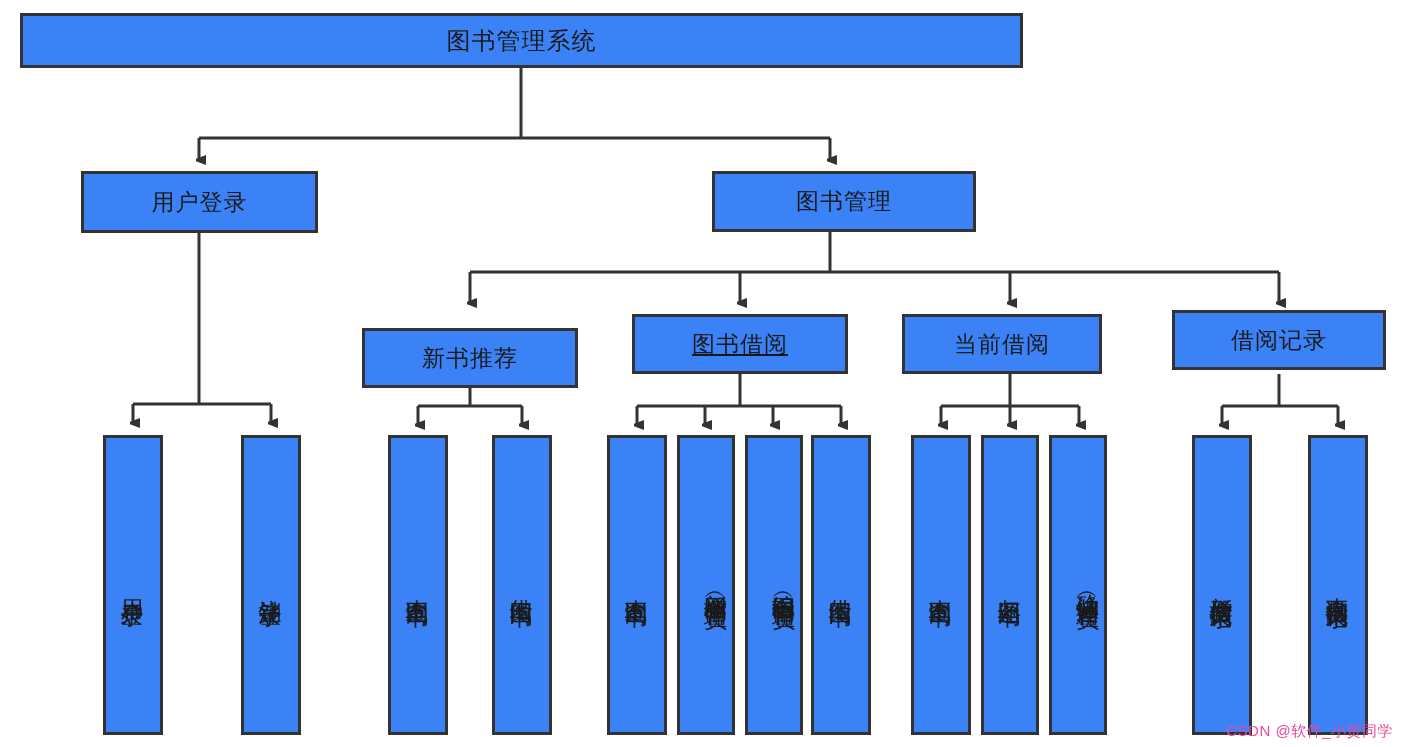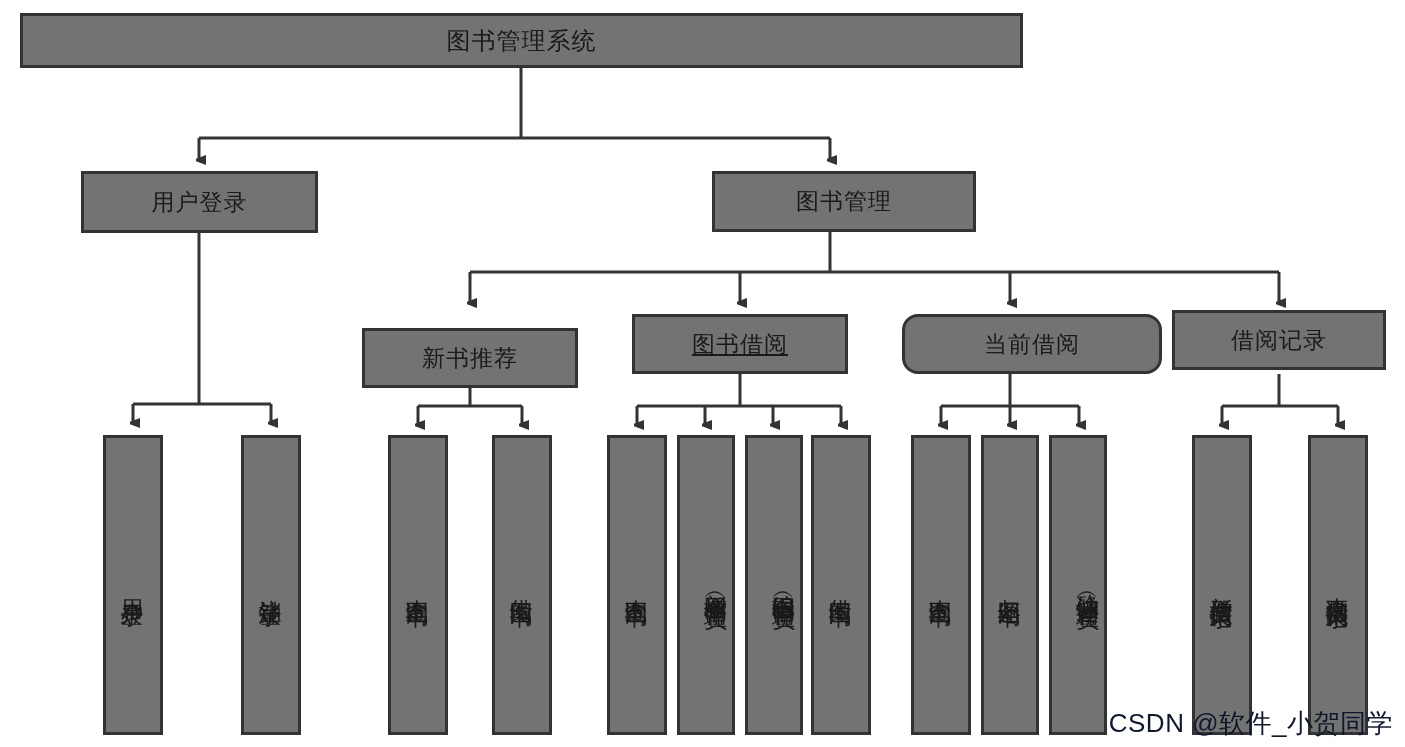--- a/index.html
+++ b/index.html
@@ -22,21 +22,21 @@
     left: 0;
     top: 0;
     width: 1405px;
     height: 747px;
     pointer-events: none;
   }
   .node {
     position: absolute;
     box-sizing: border-box;
     border: 3px solid #333333;
-    background: #737373;
+    background: #3b82f6;
     display: flex;
     align-items: center;
     justify-content: center;
     color: #1a1a1a;
   }
   .node.horiz {
     font-size: 23px;
     letter-spacing: 1px;
   }
   .node.vert {
@@ -54,22 +54,22 @@
   .node.vert.midalign {
     align-items: center;
   }
   #title-node {
     font-size: 24px;
   }
   .watermark {
     position: absolute;
     right: 12px;
     bottom: 6px;
-    font-size: 26px;
-    color: #0f172a;
+    font-size: 15px;
+    color: #ec4899;
     white-space: nowrap;
     letter-spacing: 0.5px;
   }
 </style>
 </head>
 <body>
 
 <div id="canvas">
 
   <svg id="wires" viewBox="0 0 1405 747" xmlns="http://www.w3.org/2000/svg">
@@ -125,21 +125,21 @@
   <div class="node horiz" id="title-node" style="left:20px; top:13px; width:1003px; height:55px;">图书管理系统</div>
 
   <div class="node horiz" style="left:81px; top:171px; width:237px; height:62px;">用户登录</div>
 
   <div class="node horiz" style="left:712px; top:171px; width:264px; height:61px;">图书管理</div>
 
   <div class="node horiz" style="left:362px; top:328px; width:216px; height:60px;">新书推荐</div>
 
   <div class="node horiz" style="left:632px; top:314px; width:216px; height:60px;text-decoration:underline;">图书借阅</div>
 
-  <div class="node horiz" style="left:902px; top:314px; width:260px; height:60px;border-radius:16px;">当前借阅</div>
+  <div class="node horiz" style="left:902px; top:314px; width:200px; height:60px;">当前借阅</div>
 
   <div class="node horiz" style="left:1172px; top:310px; width:214px; height:60px;">借阅记录</div>
 
   <div class="node vert midalign" style="left:103px; top:435px; width:60px; height:300px;">用户登录</div>
 
   <div class="node vert midalign" style="left:241px; top:435px; width:60px; height:300px;">注销登录</div>
 
   <div class="node vert midalign" style="left:388px; top:435px; width:60px; height:300px;">查询图书</div>
 
   <div class="node vert midalign" style="left:492px; top:435px; width:60px; height:300px;">借阅图书</div>

